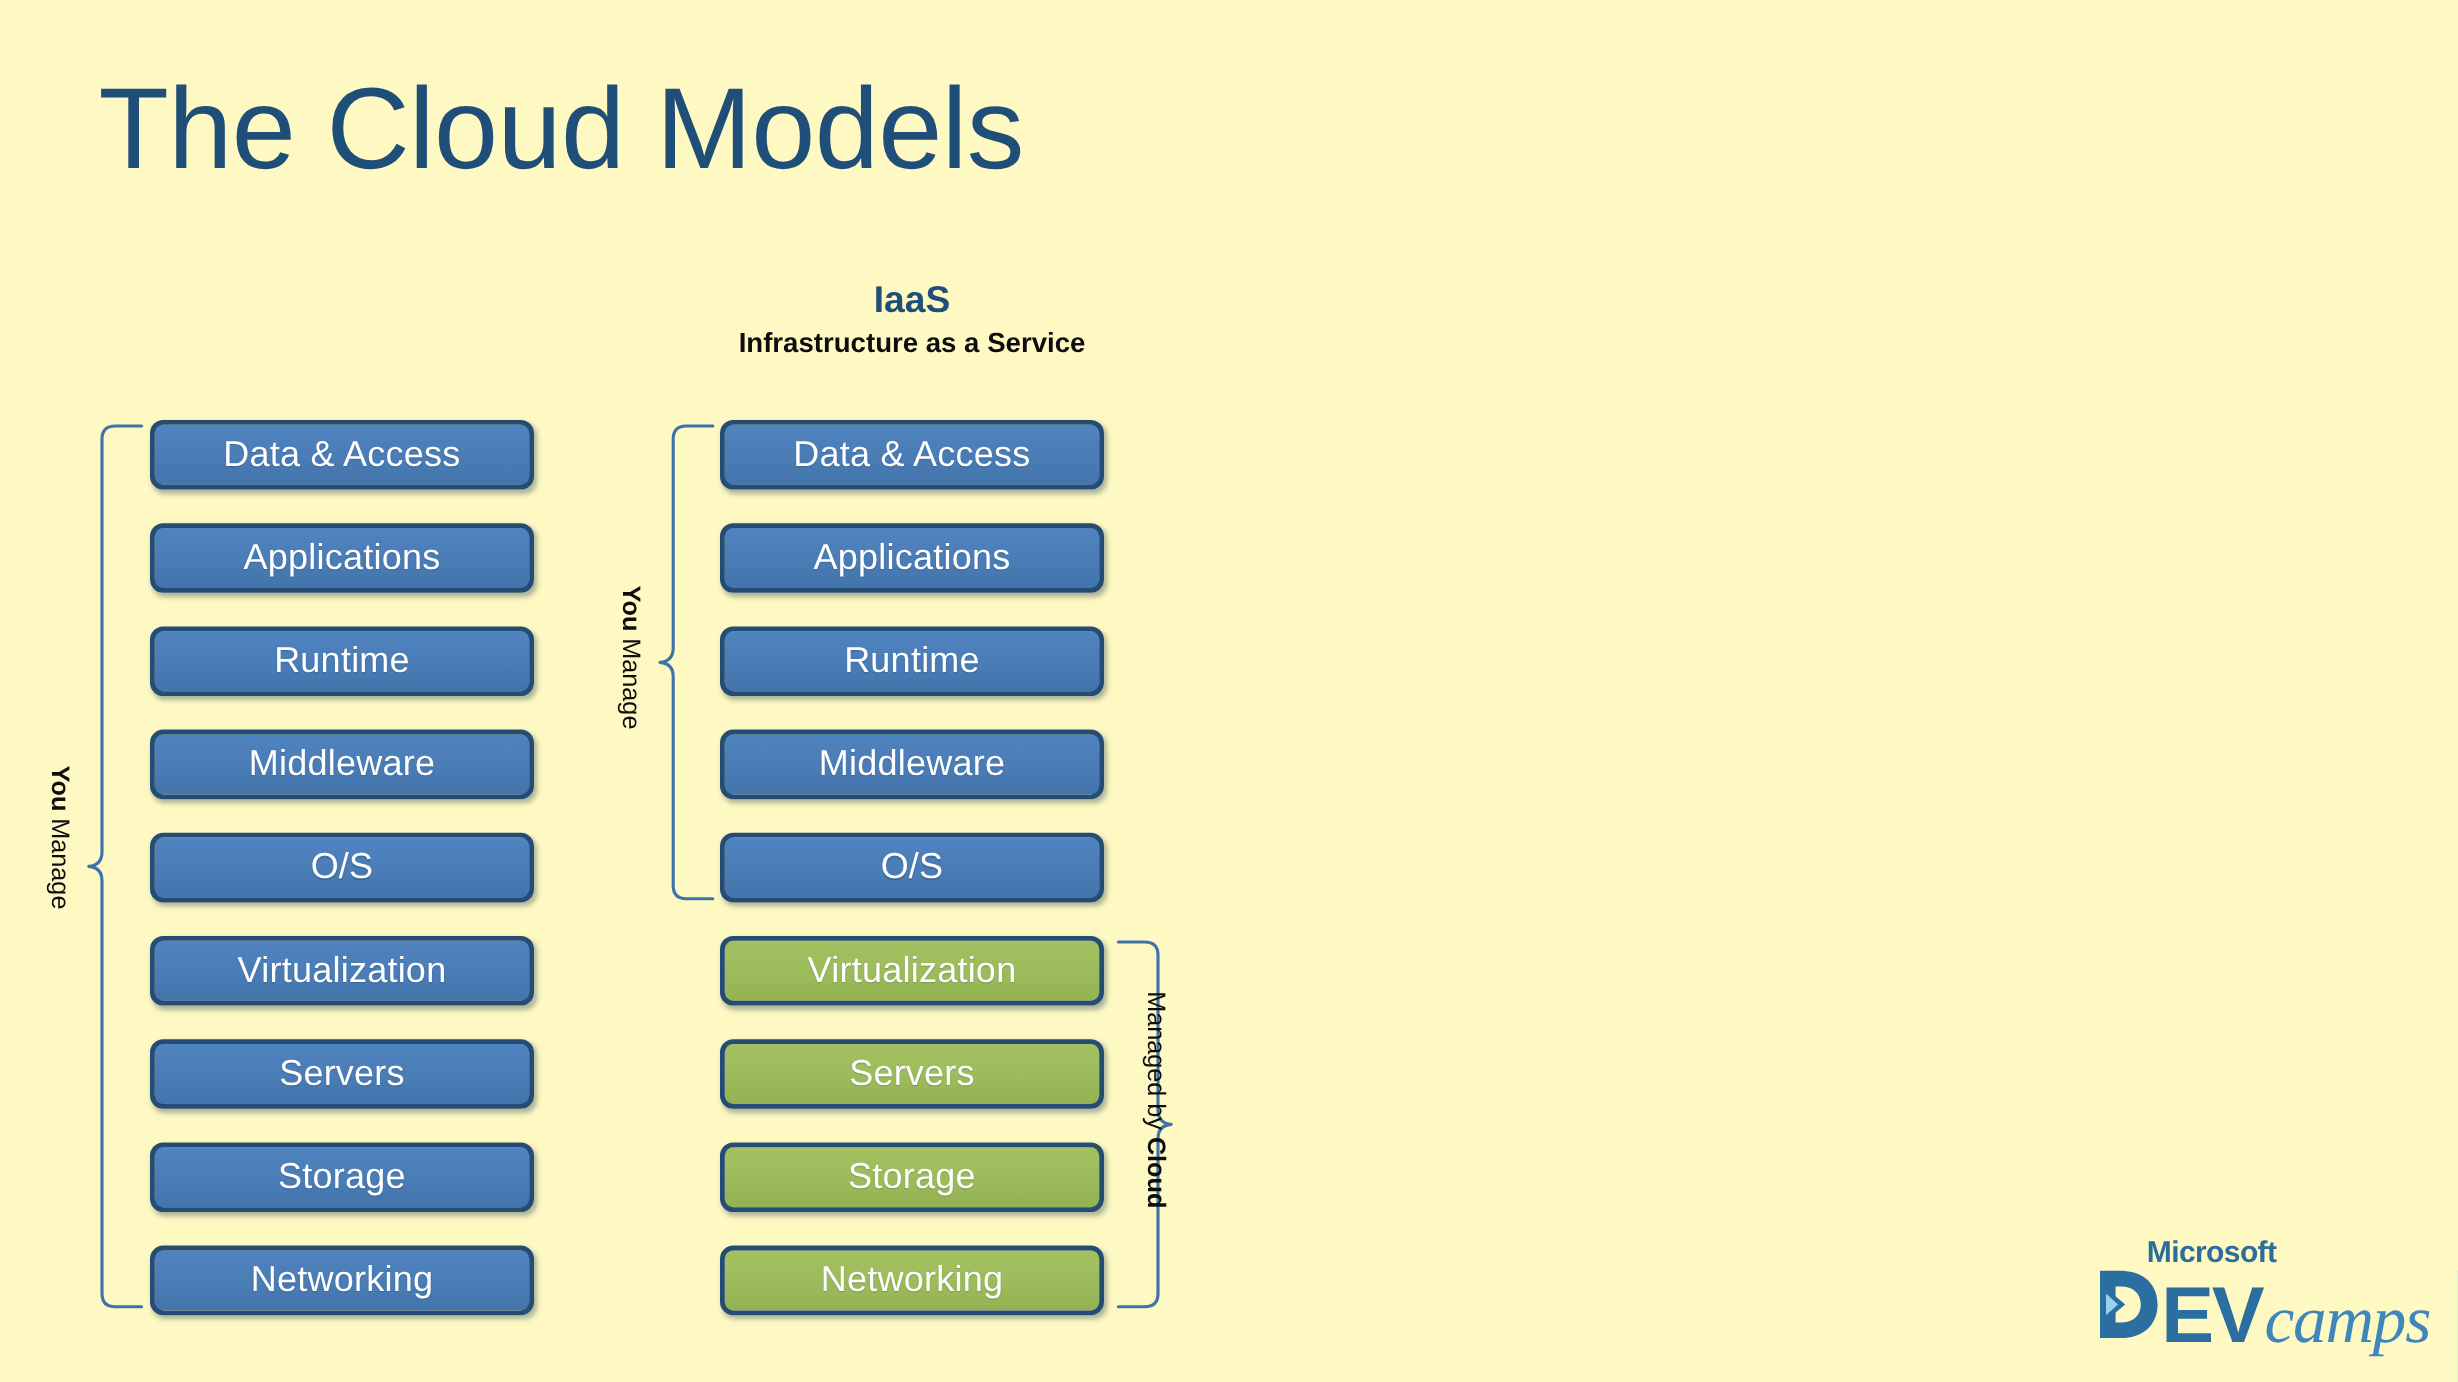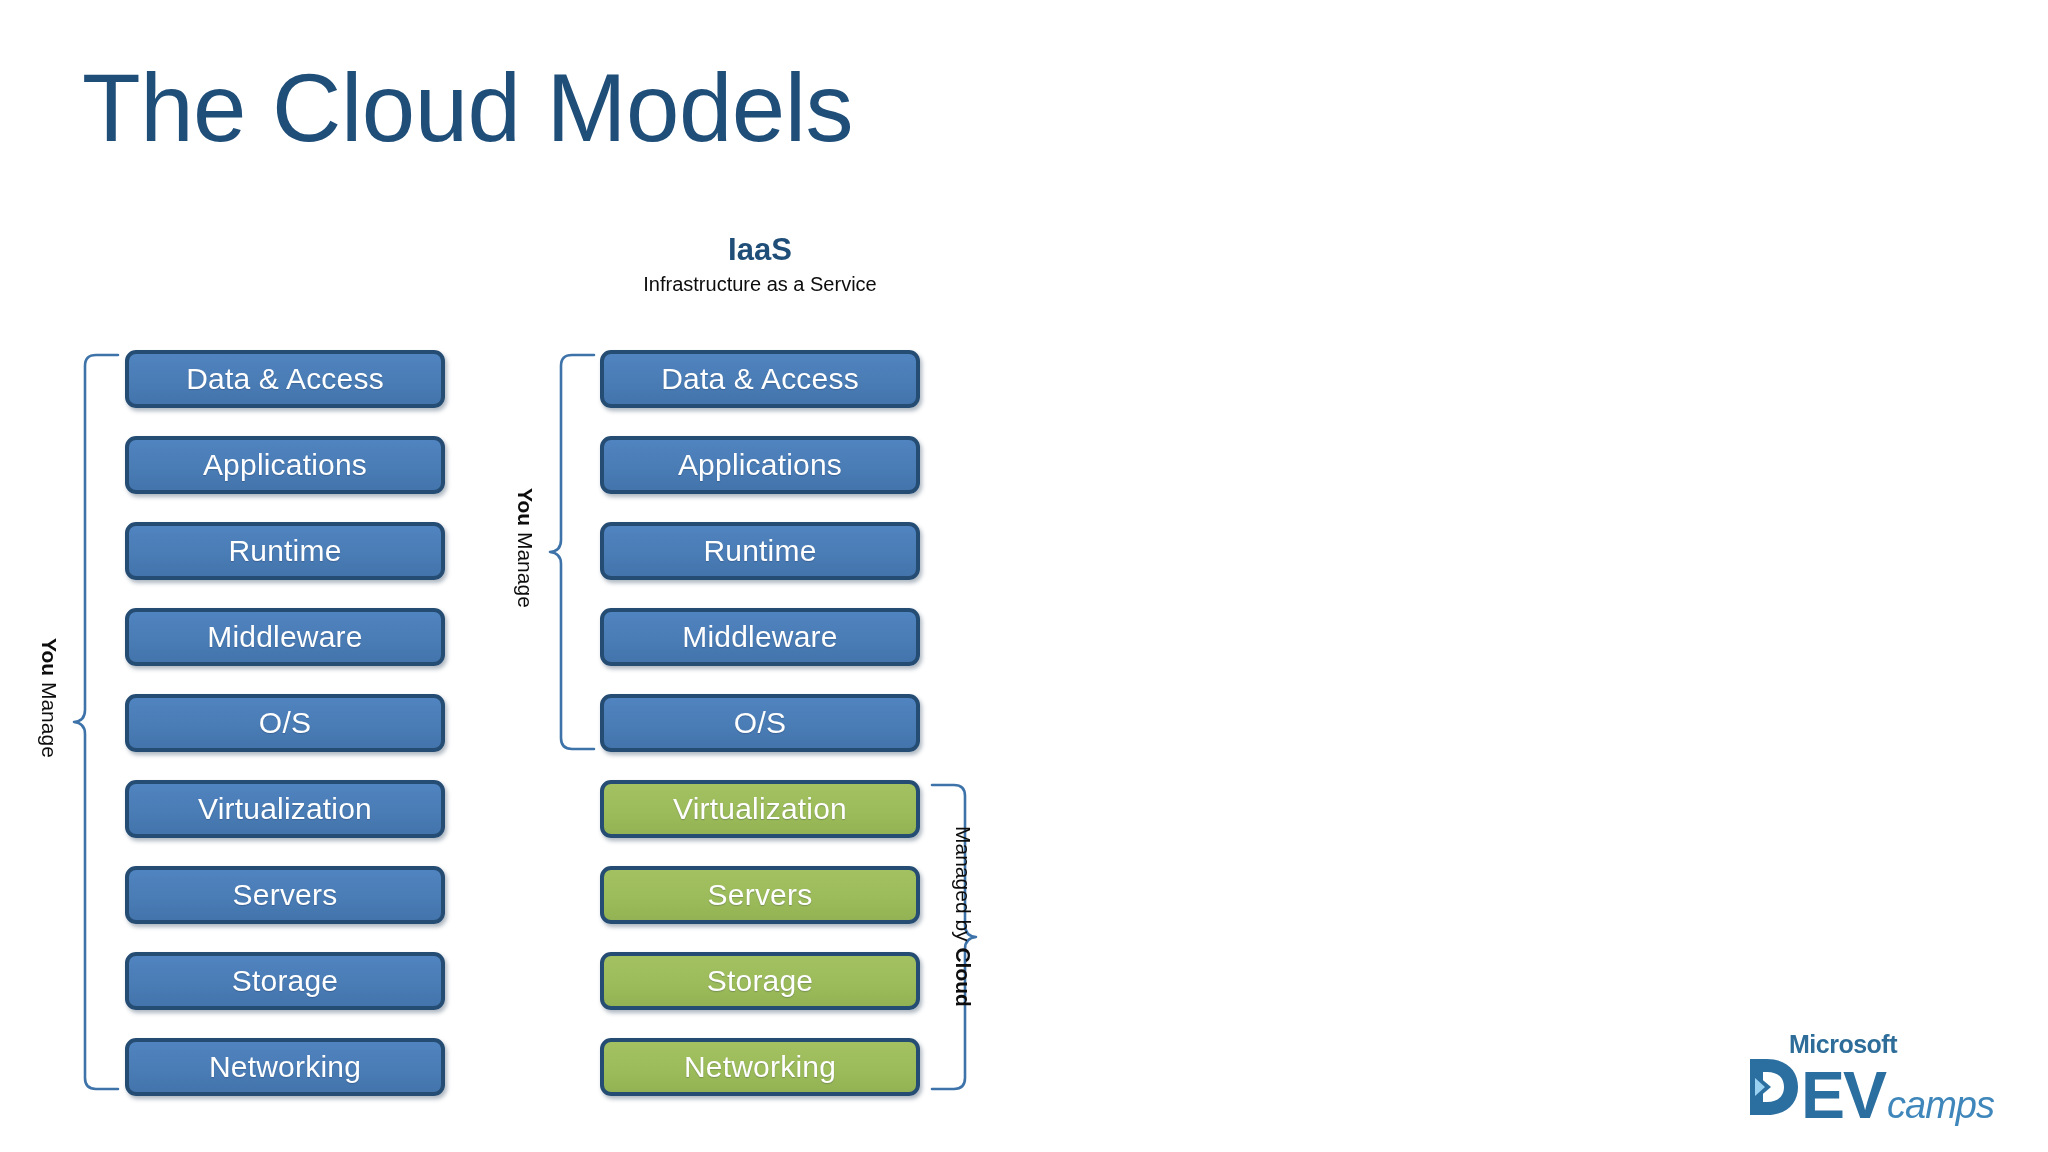--- a/index.html
+++ b/index.html
@@ -14,21 +14,21 @@
     background: #9bd1f0;
     font-family: "Liberation Sans", sans-serif;
     position: relative;
   }
 
   #slide {
     position: absolute;
     left: 0; top: 0;
     width: 2048px;
     height: 1152px;
-    background: #ffffff;
+    background: #fef9c3;
   }
 
   
   .slide-title {
     position: absolute;
     left: 82px;
     top: 58px;
     font-size: 96px;
     font-weight: 300;
     letter-spacing: -0.5px;
@@ -45,22 +45,22 @@
     white-space: nowrap;
   }
   .col-head .ch-title {
     font-size: 31px;
     font-weight: bold;
     color: #1f4e79;
     display: block;
     line-height: 1.15;
   }
   .col-head .ch-sub {
-    font-size: 20px;
-    font-weight: normal;
+    font-size: 23px;
+    font-weight: bold;
     color: #0d0d0d;
     display: block;
     line-height: 1.2;
     margin-top: 4px;
   }
 
   #head-trad { left: 125px; top: 228px; width: 320px; }
   #head-iaas { left: 600px; top: 232px; width: 320px; }
 
   
@@ -148,28 +148,28 @@
   }
   #logo .ev-word {
     font-size: 66px;
     font-weight: bold;
     color: #2b6fa0;
     letter-spacing: -2px;
     line-height: 1;
     font-family: "Liberation Sans", sans-serif;
   }
   #logo .camps-word {
-    font-size: 38px;
+    font-size: 56px;
     font-style: italic;
     font-weight: normal;
     color: #3f87bb;
     letter-spacing: -1px;
     line-height: 1;
     margin-left: 2px;
-    font-family: Liberation Sans, sans-serif;
+    font-family: Liberation Serif, serif;
   }
 </style>
 </head>
 <body>
 
 <div id="slide">
 
   <div class="slide-title">The Cloud Models</div>
 
 

